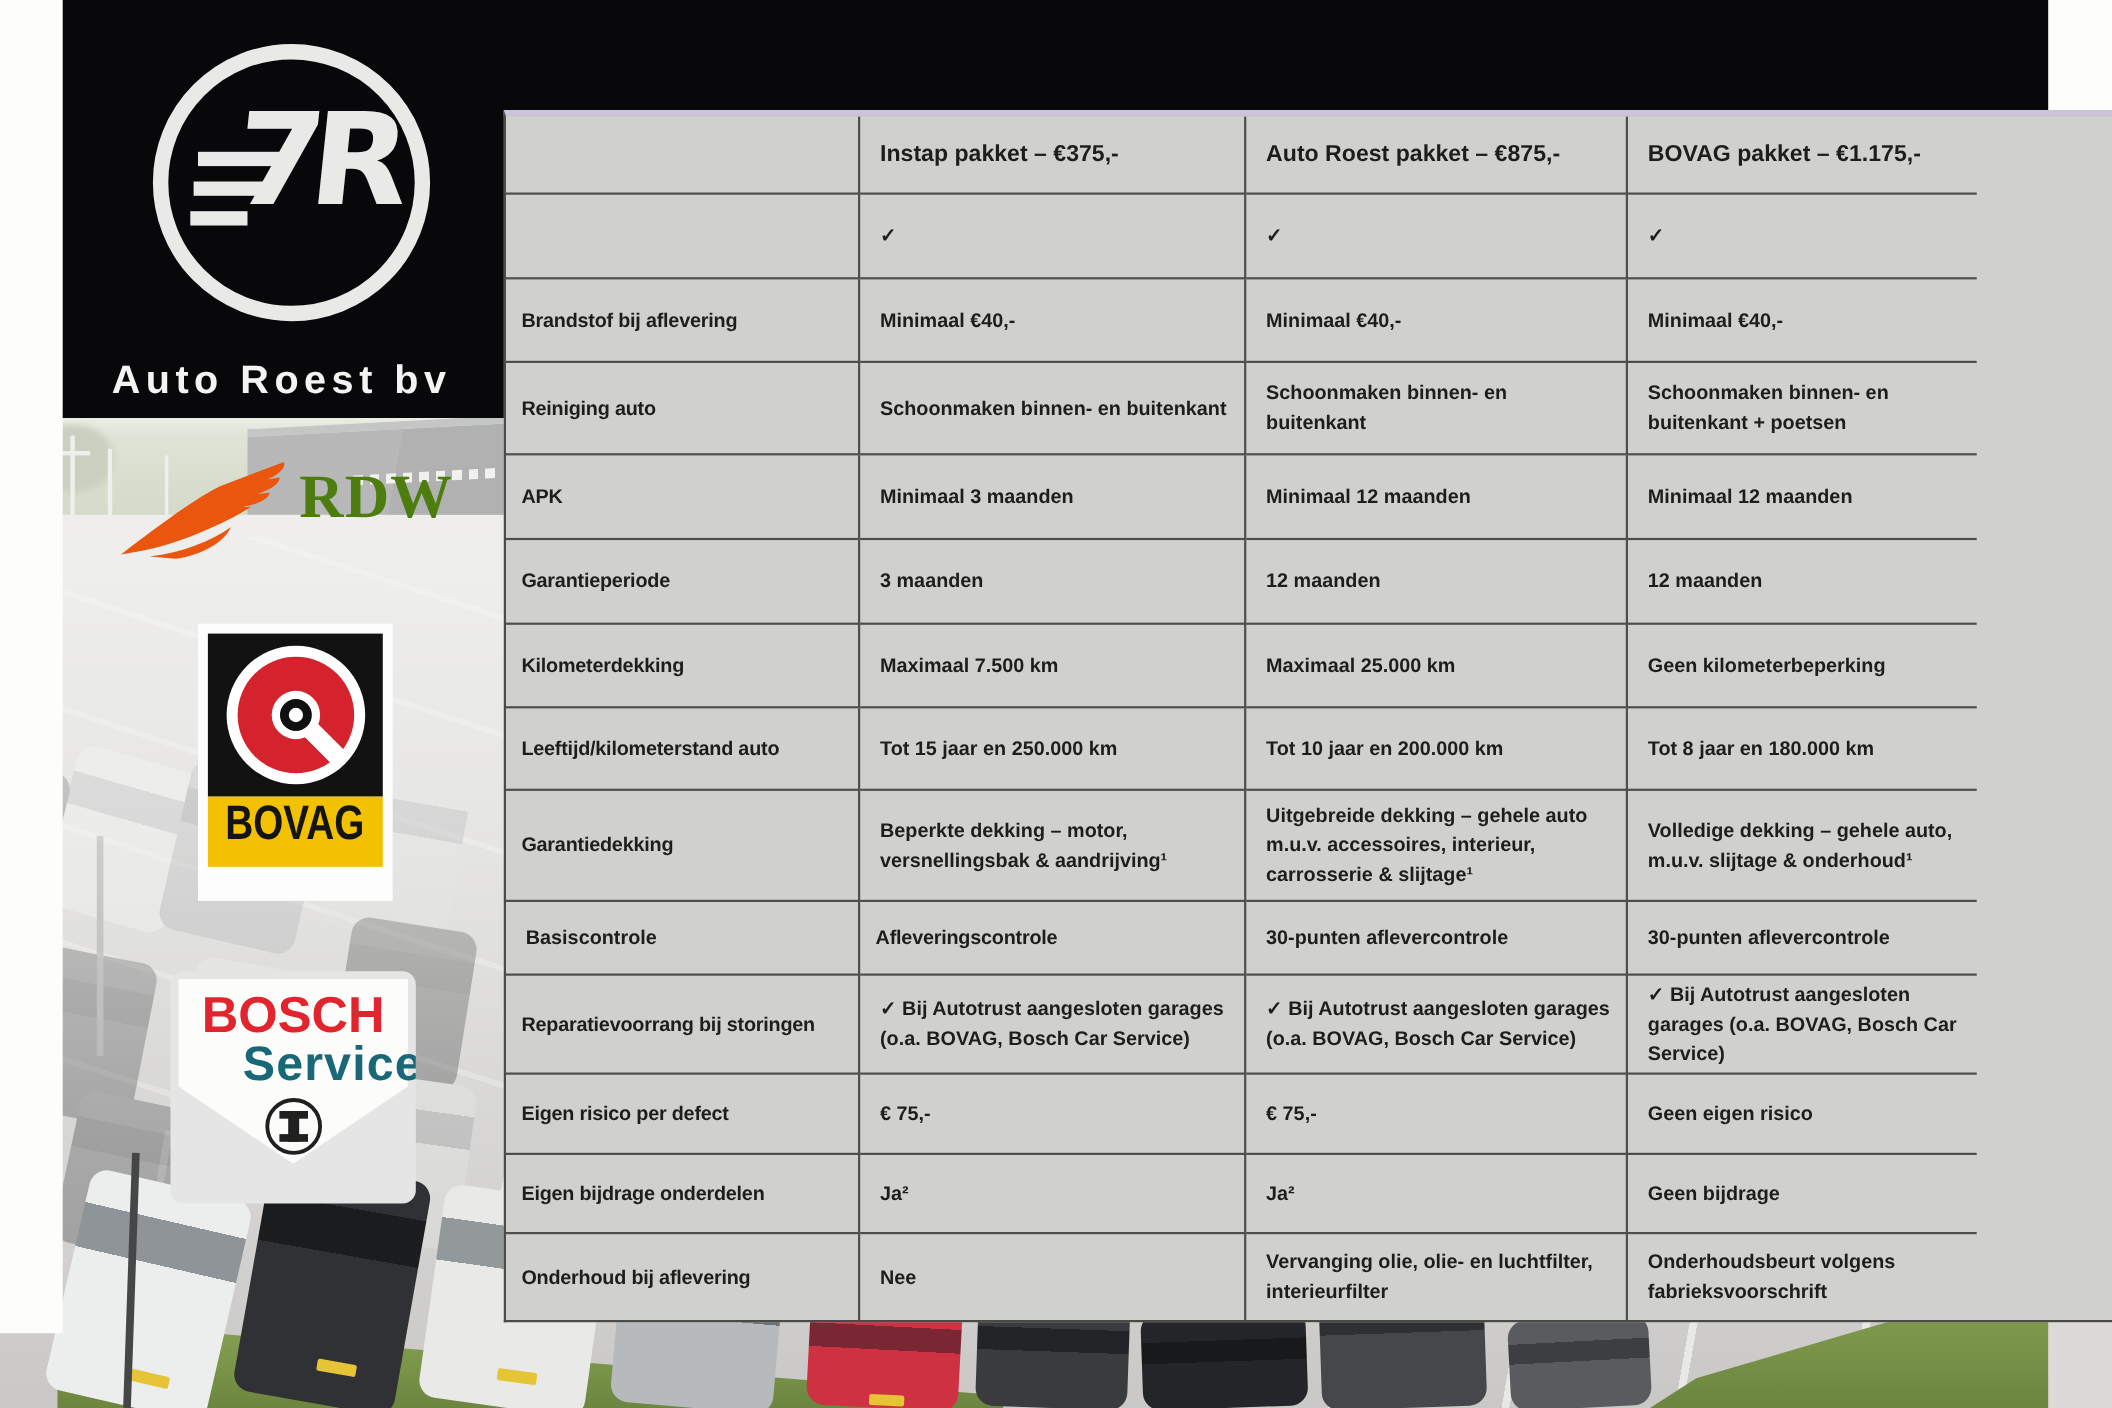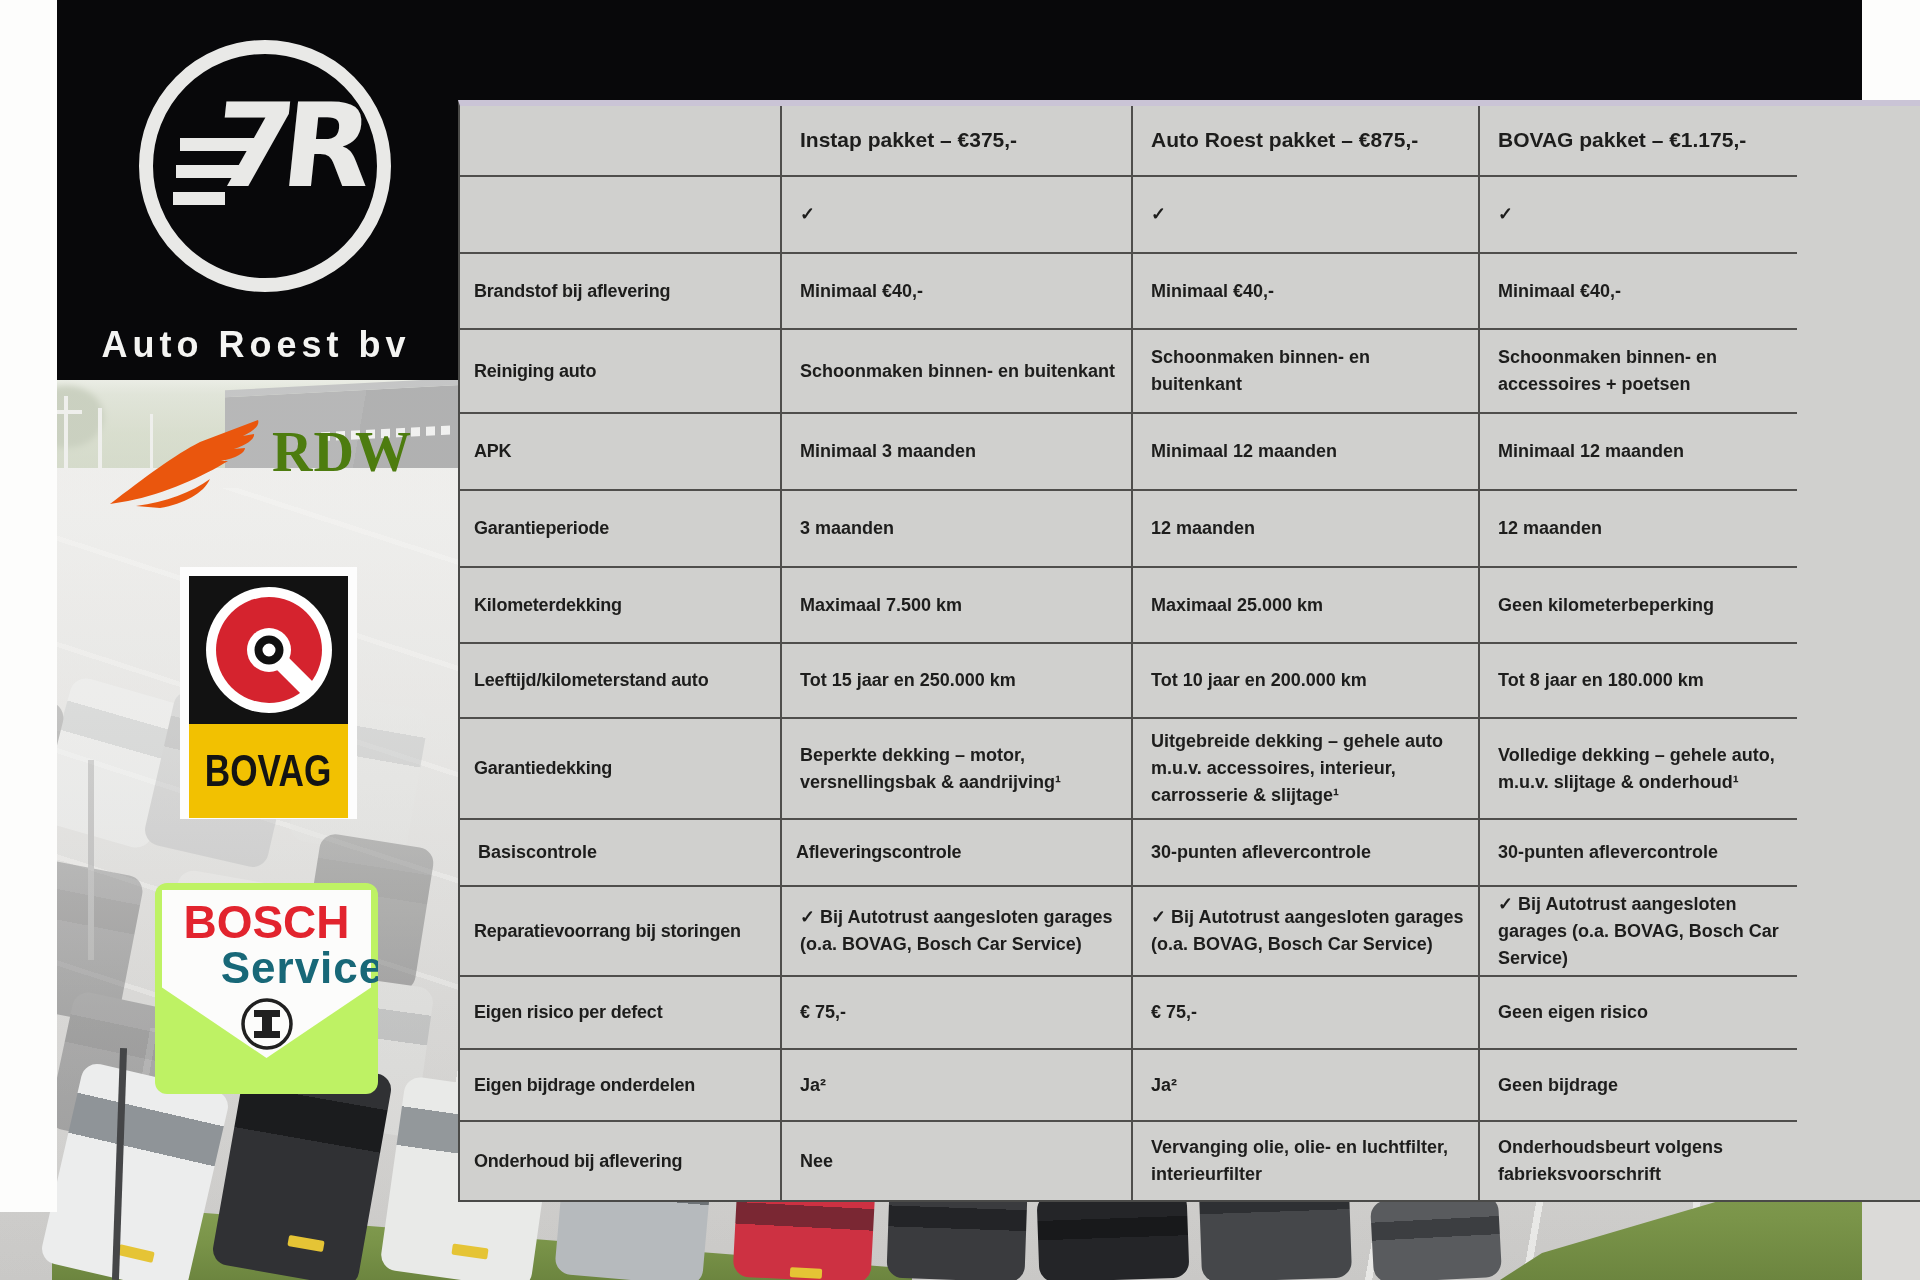--- a/index.html
+++ b/index.html
@@ -52,25 +52,25 @@
   .bovag-wc{position:absolute;left:50%;top:50%;width:126px;height:126px;border-radius:50%;
             background:#fff;transform:translate(-50%,-50%);}
   .bovag-red{position:absolute;left:50%;top:50%;width:106px;height:106px;border-radius:50%;
             background:#d5232e;transform:translate(-50%,-50%);}
   .bovag-stalk{position:absolute;left:50%;top:50%;width:17px;height:62px;background:#fff;
             border-radius:9px;transform-origin:top center;transform:translateX(-50%) rotate(-45deg);}
   .bovag-hub{position:absolute;left:50%;top:50%;width:44px;height:44px;border-radius:50%;
             background:#fff;transform:translate(-50%,-50%);}
   .bovag-hub-ring{position:absolute;left:50%;top:50%;width:13px;height:13px;border-radius:50%;
             background:#fff;border:8px solid #101010;transform:translate(-50%,-50%);}
-  .bovag-bottom{width:100%;height:94px;background:#f2c101;display:flex;align-items:center;
+  .bovag-bottom{width:100%;height:64px;background:#f2c101;display:flex;
             justify-content:center;}
   .bovag-word{font-size:44px;font-weight:bold;color:#141414;transform:scaleX(.8);letter-spacing:0;}
   
-  .bosch{position:absolute;left:155px;top:883px;width:223px;height:211px;background:#bef264;
+  .bosch{position:absolute;left:155px;top:883px;width:223px;height:211px;background:#e5e5e5;
          border-radius:12px;overflow:hidden;}
   .bosch-white{position:absolute;left:7px;right:7px;top:7px;height:168px;background:#fcfcfb;
          clip-path:polygon(0 0,100% 0,100% 58%,50% 100%,0 58%);}
   .bosch-b{position:absolute;left:0;width:100%;top:12px;text-align:center;font-size:46px;
          font-weight:bold;color:#e2242e;letter-spacing:0;}
   .bosch-s{position:absolute;left:0;width:100%;top:60px;text-align:center;font-size:44px;
          font-weight:bold;color:#186878;letter-spacing:1px;padding-left:36px;}
   .bosch-arm{position:absolute;left:50%;top:112px;transform:translateX(-50%);}
   
   .table-wrap{position:absolute;left:458px;top:100px;width:1622px;box-sizing:border-box;
@@ -251,21 +251,21 @@
         <div class="cell lab br bb">
           <span>Reiniging auto</span>
         </div>
         <div class="cell val br bb">
           <span>Schoonmaken binnen- en buitenkant</span>
         </div>
         <div class="cell val br bb">
           <span>Schoonmaken binnen- en buitenkant</span>
         </div>
         <div class="cell val bb">
-          <span>Schoonmaken binnen- en accessoires + poetsen</span>
+          <span>Schoonmaken binnen- en buitenkant + poetsen</span>
         </div>
         <div class="cell lab br bb">
           <span>APK</span>
         </div>
         <div class="cell val br bb">
           <span>Minimaal 3 maanden</span>
         </div>
         <div class="cell val br bb">
           <span>Minimaal 12 maanden</span>
         </div>

